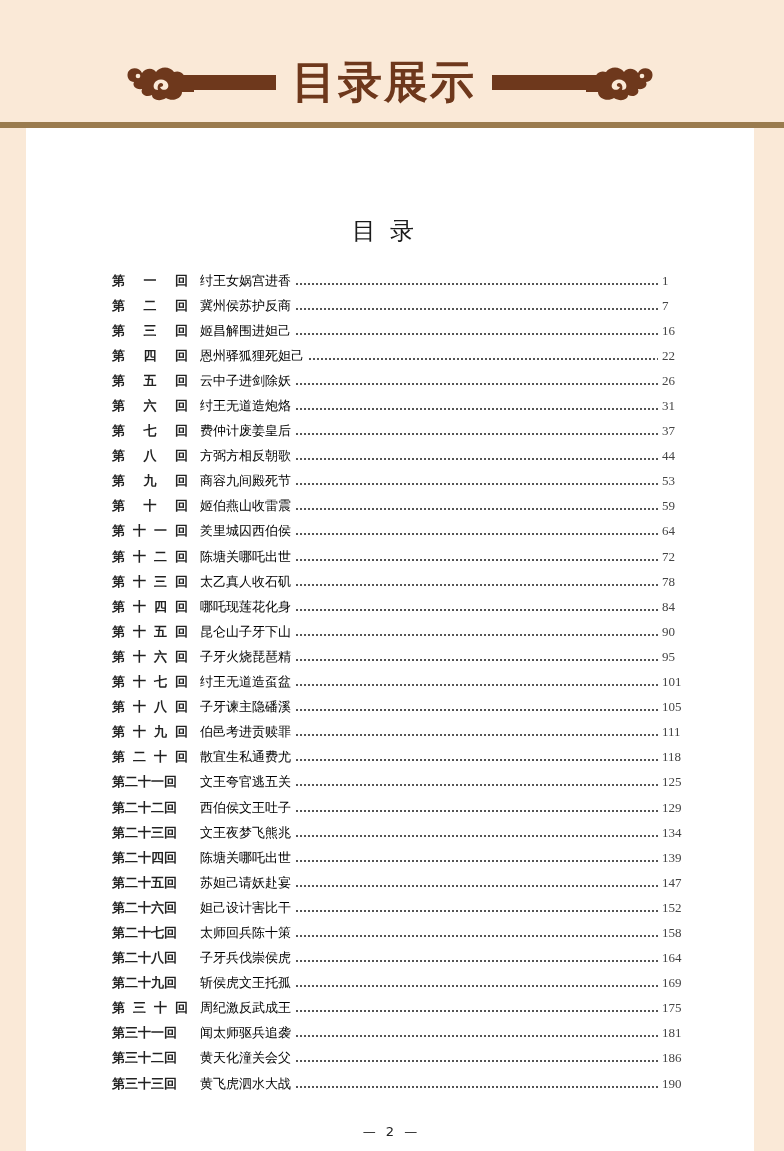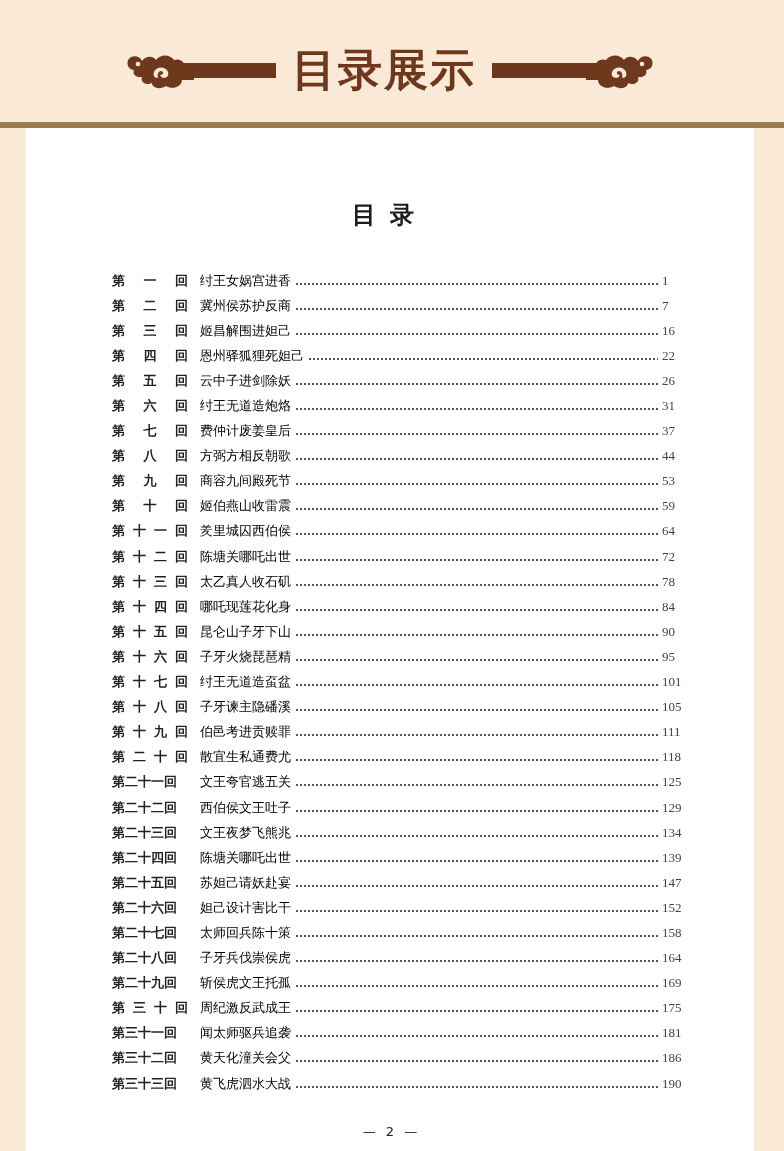--- a/index.html
+++ b/index.html
@@ -3,21 +3,21 @@
   <meta charset="utf-8">
   <style>
     html, body { margin: 0; padding: 0; }
     body {
       width: 784px; height: 1151px; overflow: hidden;
       background: #fae9d7;
       font-family: "DejaVu Serif", "Liberation Serif", serif;
       position: relative;
     }
     .banner {
-      position: absolute; left: 0; top: 0; width: 784px; height: 122px;
+      position: absolute; left: 0; top: 12px; width: 784px; height: 122px;
       background: #fae9d7;
     }
     .banner-rule {
       position: absolute; left: 0; top: 122px; width: 784px; height: 6px;
       background: #9a7b4e;
     }
     .banner-title {
       position: absolute; left: 284px; top: 42px; width: 200px; height: 56px;
       font-family: "DejaVu Sans", "Liberation Sans", sans-serif;
       font-weight: bold; font-size: 44px; line-height: 56px;
@@ -30,22 +30,22 @@
     .bar.right { left: 492px; width: 110px; }
     .cloud { position: absolute; top: 50px; width: 70px; height: 40px; }
     .cloud.left { left: 124px; }
     .cloud.right { left: 586px; }
 
     .page {
       position: absolute; left: 26px; top: 128px; width: 728px; height: 1023px;
       background: #ffffff;
     }
     .toc-title {
-      position: absolute; left: 0; width: 728px; top: 72px;
-      text-align: center; font-size: 24px; font-weight: bold; color: #1b1b1b;
+      position: absolute; left: 0; width: 728px; top: 88px;
+      text-align: center; font-size: 24px; font-weight: normal; color: #1b1b1b;
       letter-spacing: 14px; line-height: 30px;
     }
     .toc-list { position: absolute; left: 86px; top: 140px; width: 580px; }
     .toc-row {
       height: 25.1px; display: flex; align-items: center;
       font-size: 13px; color: #3a3a3a;
     }
     .chap {
       width: 88px; flex: none; display: flex; justify-content: space-between;
       font-family: "DejaVu Sans", "Liberation Sans", sans-serif;

